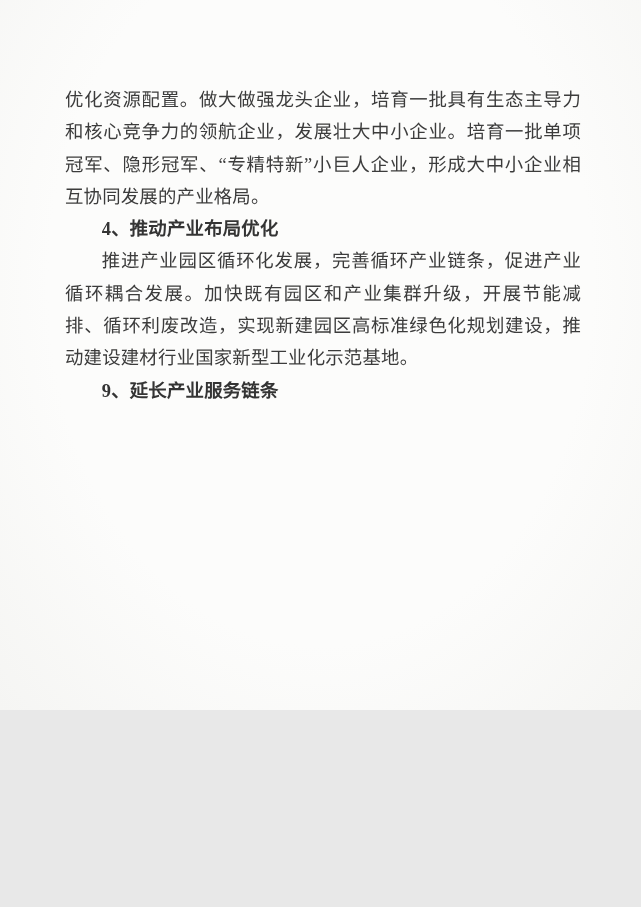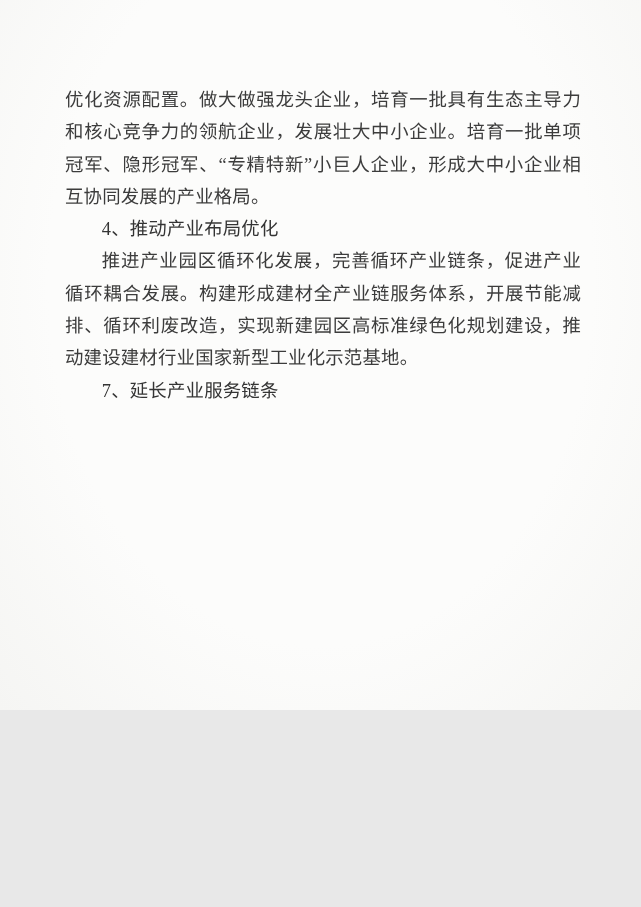--- a/index.html
+++ b/index.html
@@ -32,41 +32,41 @@
     margin: 0;
     text-indent: 2em;
   }
   .para.cont {
     text-indent: 0;
   }
   .heading {
     margin: 0;
     font-size: inherit;
     line-height: inherit;
-    font-weight: 400;
+    font-weight: 700;
     text-indent: 2em;
     color: #343434;
   }
   .page-footer {
     position: absolute;
     top: 806px;
     right: 88px;
     font-size: 16.5px;
     line-height: 22px;
     color: #4a4a4a;
     letter-spacing: 3px;
   }
 </style>
 </head>
 <body>
 
 <div class="page">
   <div class="content">
     <p class="para cont">优化资源配置。做大做强龙头企业，培育一批具有生态主导力和核心竞争力的领航企业，发展壮大中小企业。培育一批单项冠军、隐形冠军、“专精特新”小巨人企业，形成大中小企业相互协同发展的产业格局。</p>
     <h3 class="heading">4、推动产业布局优化</h3>
-    <p class="para">推进产业园区循环化发展，完善循环产业链条，促进产业循环耦合发展。构建形成建材全产业链服务体系，开展节能减排、循环利废改造，实现新建园区高标准绿色化规划建设，推动建设建材行业国家新型工业化示范基地。</p>
-    <h3 class="heading">7、延长产业服务链条</h3>
+    <p class="para">推进产业园区循环化发展，完善循环产业链条，促进产业循环耦合发展。加快既有园区和产业集群升级，开展节能减排、循环利废改造，实现新建园区高标准绿色化规划建设，推动建设建材行业国家新型工业化示范基地。</p>
+    <h3 class="heading">9、延长产业服务链条</h3>
   </div>
 
   <div class="page-footer">
     <span>- 15 -</span>
   </div>
 </div>
 
 </body></html>

